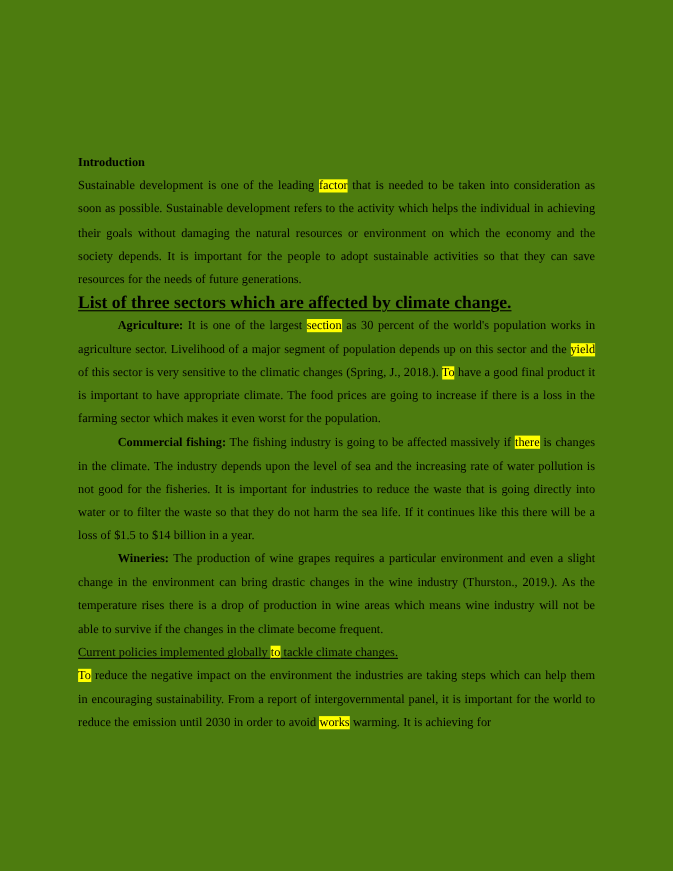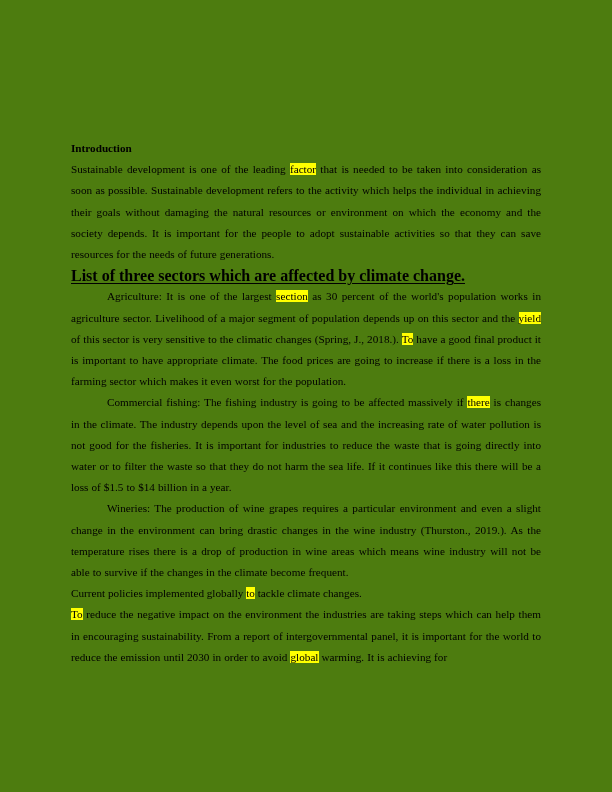--- a/index.html
+++ b/index.html
@@ -50,38 +50,39 @@
     line-height: 21.2px;
     font-weight: bold;
     text-decoration: underline;
     text-underline-offset: 1.5px;
     text-align: left;
   }
   .subheading-underline {
     font-size: 11.2px;
     line-height: 21.2px;
     font-weight: normal;
+    text-decoration: underline;
     text-underline-offset: 1.5px;
     text-align: left;
   }
   .indent {
     text-indent: 36px;
   }
   .hl {
     background-color: #ffff00;
   }
-  b, .b { font-weight: normal; }
+  b, .b { font-weight: bold; }
 </style>
 </head>
 <body>
 
 <div class="page">
   <div class="content" id="doc-body">
       <p class="heading"><span>Introduction</span></p>
       <p class="para"><span>Sustainable development is one of the leading </span><span class="hl">factor</span><span> that is needed to be taken into consideration as soon as possible. Sustainable development refers to the activity which helps the individual in achieving their goals without damaging the natural resources or environment on which the economy and the society depends. It is important for the people to adopt sustainable activities so that they can save resources for the needs of future generations.</span></p>
       <p class="heading-underline"><span>List of three sectors which are affected by climate change.</span></p>
       <p class="para indent"><span class="b">Agriculture:</span><span> It is one of the largest </span><span class="hl">section</span><span> as 30 percent of the world's population works in agriculture sector. Livelihood of a major segment of population depends up on this sector and the </span><span class="hl">yield</span><span> of this sector is very sensitive to the climatic changes (Spring, J., 2018.). </span><span class="hl">To</span><span> have a good final product it is important to have appropriate climate. The food prices are going to increase if there is a loss in the farming sector which makes it even worst for the population.</span></p>
       <p class="para indent"><span class="b">Commercial fishing:</span><span> The fishing industry is going to be affected massively if </span><span class="hl">there</span><span> is changes in the climate. The industry depends upon the level of sea and the increasing rate of water pollution is not good for the fisheries. It is important for industries to reduce the waste that is going directly into water or to filter the waste so that they do not harm the sea life. If it continues like this there will be a loss of $1.5 to $14 billion in a year.</span></p>
       <p class="para indent"><span class="b">Wineries:</span><span> The production of wine grapes requires a particular environment and even a slight change in the environment can bring drastic changes in the wine industry (Thurston., 2019.). As the temperature rises there is a drop of production in wine areas which means wine industry will not be able to survive if the changes in the climate become frequent.</span></p>
       <p class="subheading-underline"><span>Current policies implemented globally </span><span class="hl">to</span><span> tackle climate changes.</span></p>
-      <p class="para"><span class="hl">To</span><span> reduce the negative impact on the environment the industries are taking steps which can help them in encouraging sustainability. From a report of intergovernmental panel, it is important for the world to reduce the emission until 2030 in order to avoid </span><span class="hl">global</span><span> warming. It is achieving for</span></p>
+      <p class="para"><span class="hl">To</span><span> reduce the negative impact on the environment the industries are taking steps which can help them in encouraging sustainability. From a report of intergovernmental panel, it is important for the world to reduce the emission until 2030 in order to avoid </span><span class="hl">works</span><span> warming. It is achieving for</span></p>
     </div>
 </div>
 
 </body></html>

